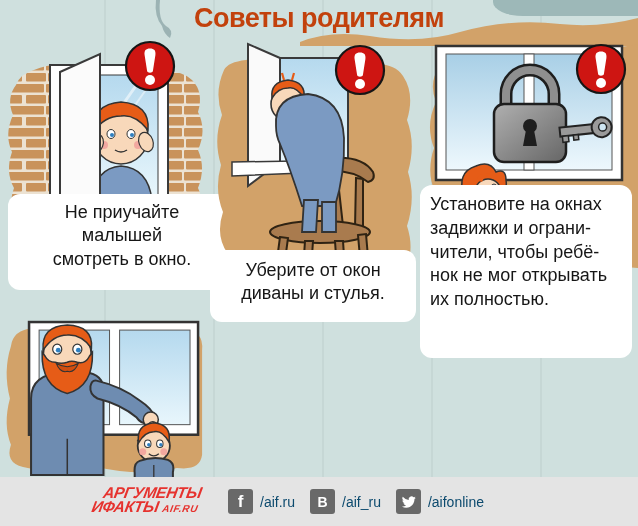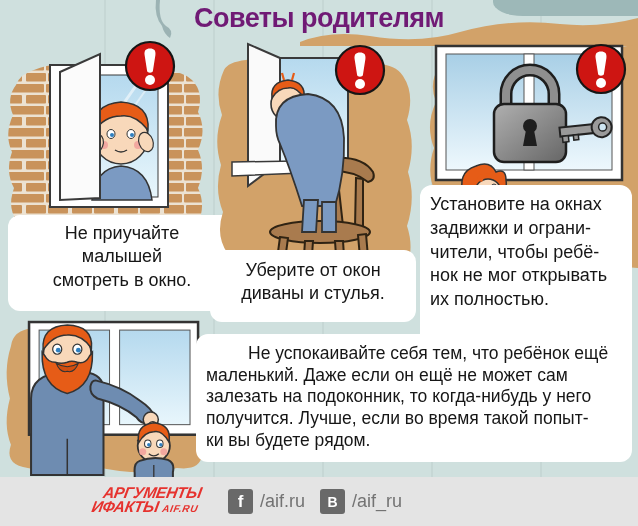--- a/index.html
+++ b/index.html
@@ -2,31 +2,31 @@
 <html><head>
 <meta charset="utf-8">
 <style>
   html,body{margin:0;padding:0;}
   .poster{position:relative;width:638px;height:526px;background:#cfe0de;overflow:hidden;
           font-family:"Liberation Sans",sans-serif;color:#161616;}
   .seam{position:absolute;top:0;width:2px;height:477px;background:rgba(60,85,85,.06);}
   .teal-strip{position:absolute;left:493px;right:0;top:0;height:16px;background:#9db8b8;
               border-bottom-left-radius:30px 14px;}
   .title{position:absolute;top:3px;left:0;right:0;text-align:center;font-size:27px;font-weight:bold;
-         color:#701a75;letter-spacing:-.5px;}
+         color:#c2410c;letter-spacing:-.5px;}
   .decor-svg{position:absolute;}
   .panel{position:absolute;top:40px;height:290px;}
   #panel1{left:0;width:210px;}
   #panel2{left:210px;width:210px;}
   #panel3{left:420px;width:218px;}
   .art{position:absolute;left:0;top:0;}
   .bubble{position:absolute;background:#fff;border-radius:12px;font-size:18px;line-height:1.3;
           white-space:pre-line;box-sizing:border-box;}
   .bubble.center{text-align:center;}
-  #bubble1{left:8px;top:175px;width:228px;height:96px;padding-top:7px;}
+  #bubble1{left:8px;top:154px;width:228px;height:96px;padding-top:7px;}
   #bubble2{left:0;top:210px;width:206px;height:72px;padding-top:9px;}
   #bubble3{left:0;top:145px;width:212px;height:173px;padding:8px 0 0 10px;line-height:1.32;}
   .warning{position:absolute;width:52px;height:52px;}
   #warn1{left:124px;top:0;}
   #warn2{left:124px;top:4px;}
   #warn3{left:155px;top:3px;}
   .bottom-art{position:absolute;left:0;top:316px;}
   .note-box{position:absolute;left:196px;top:334px;width:436px;background:#fff;border-radius:12px;
             box-sizing:border-box;padding:9px 8px 11px 10px;font-size:17.5px;line-height:1.24;
             white-space:pre-line;text-indent:2.4em;}
@@ -35,21 +35,21 @@
         transform:skewX(-10deg);line-height:.92;font-size:15.5px;letter-spacing:-.3px;white-space:nowrap;}
   .logo-l1{margin-left:9px;}
   .logo-l2{display:flex;align-items:baseline;}
   .logo-suffix{font-size:10px;margin-left:4px;letter-spacing:.6px;}
   .social{position:absolute;left:228px;top:12px;display:flex;gap:15px;align-items:center;}
   .social-item{display:flex;align-items:center;gap:7px;}
   .icon-box{width:25px;height:25px;background:#696969;border-radius:3px;color:#fff;display:flex;
             align-items:center;justify-content:center;font-weight:bold;}
   .glyph-f{font-size:17px;}
   .glyph-vk{font-size:14px;}
-  .handle{color:#737373;font-size:18px;}
+  .handle{color:#0c4a6e;font-size:14px;}
 </style>
 </head>
 <body>
 
 <div class="poster">
 
   <div class="seam" style="left:104px"></div>
   <div class="seam" style="left:213px"></div>
   <div class="seam" style="left:322px"></div>
   <div class="seam" style="left:431px"></div>
@@ -263,39 +263,42 @@
       <ellipse cx="158" cy="127" rx="3.2" ry="3.8" fill="#fff" stroke="#333" stroke-width="1"></ellipse>
       <circle cx="159" cy="128" r="1.7" fill="#2e7fc0"></circle>
       <circle cx="141" cy="135" r="3.5" fill="#f2a8a0"></circle>
       <circle cx="162" cy="135" r="3.5" fill="#f2a8a0"></circle>
       <path d="M147,137 Q152,141 157,137" fill="none" stroke="#333" stroke-width="1.3"></path>
       <path d="M138,144 Q132,146 133,156 L133,165 L171,165 L171,155 Q173,146 166,143 Q152,139 138,144 Z" fill="#6e8cb1" stroke="#333" stroke-width="2"></path>
       <line x1="152" y1="148" x2="152" y2="165" stroke="#333" stroke-width="1.3"></line>
     </g>
   </svg>
 
-  <div class="note-box">Не успокаивайте себя тем, что ребёнок ещё
-маленький. Даже если он ещё не может сам
-залезать на подоконник, то когда-нибудь у него
-получится. Лучше, если во время такой попыт-
-ки вы будете рядом.</div>
 
   <div class="footer">
     <div class="logo">
       <div class="logo-l1">АРГУМЕНТЫ</div>
       <div class="logo-l2">
         <span>ИФАКТЫ</span>
         <span class="logo-suffix">AIF.RU</span>
       </div>
     </div>
     <div class="social">
       <div class="social-item">
         <span class="icon-box glyph-f">f</span>
         <span class="handle">/aif.ru</span>
       </div>
       <div class="social-item">
         <span class="icon-box glyph-vk">В</span>
         <span class="handle">/aif_ru</span>
       </div>
+      <div class="social-item">
+        <span class="icon-box">
+          <svg width="16" height="14" viewBox="0 0 24 22">
+            <path d="M23.4 2.8c-.8.4-1.7.6-2.6.8A4.5 4.5 0 0 0 13.1 7.7 12.8 12.8 0 0 1 3.8 2.9a4.5 4.5 0 0 0 1.4 6 4.4 4.4 0 0 1-2-.5v.1a4.5 4.5 0 0 0 3.6 4.4 4.5 4.5 0 0 1-2 .1 4.5 4.5 0 0 0 4.2 3.1A9 9 0 0 1 2.4 18a12.7 12.7 0 0 0 6.9 2c8.3 0 12.8-6.9 12.8-12.8v-.6c.9-.6 1.6-1.4 2.2-2.3-.8.4-1.7.6-2.6.7a4.5 4.5 0 0 0 2-2.5z" fill="#fff"></path>
+          </svg>
+        </span>
+        <span class="handle">/aifonline</span>
+      </div>
     </div>
   </div>
 
 </div>
 
 </body></html>

